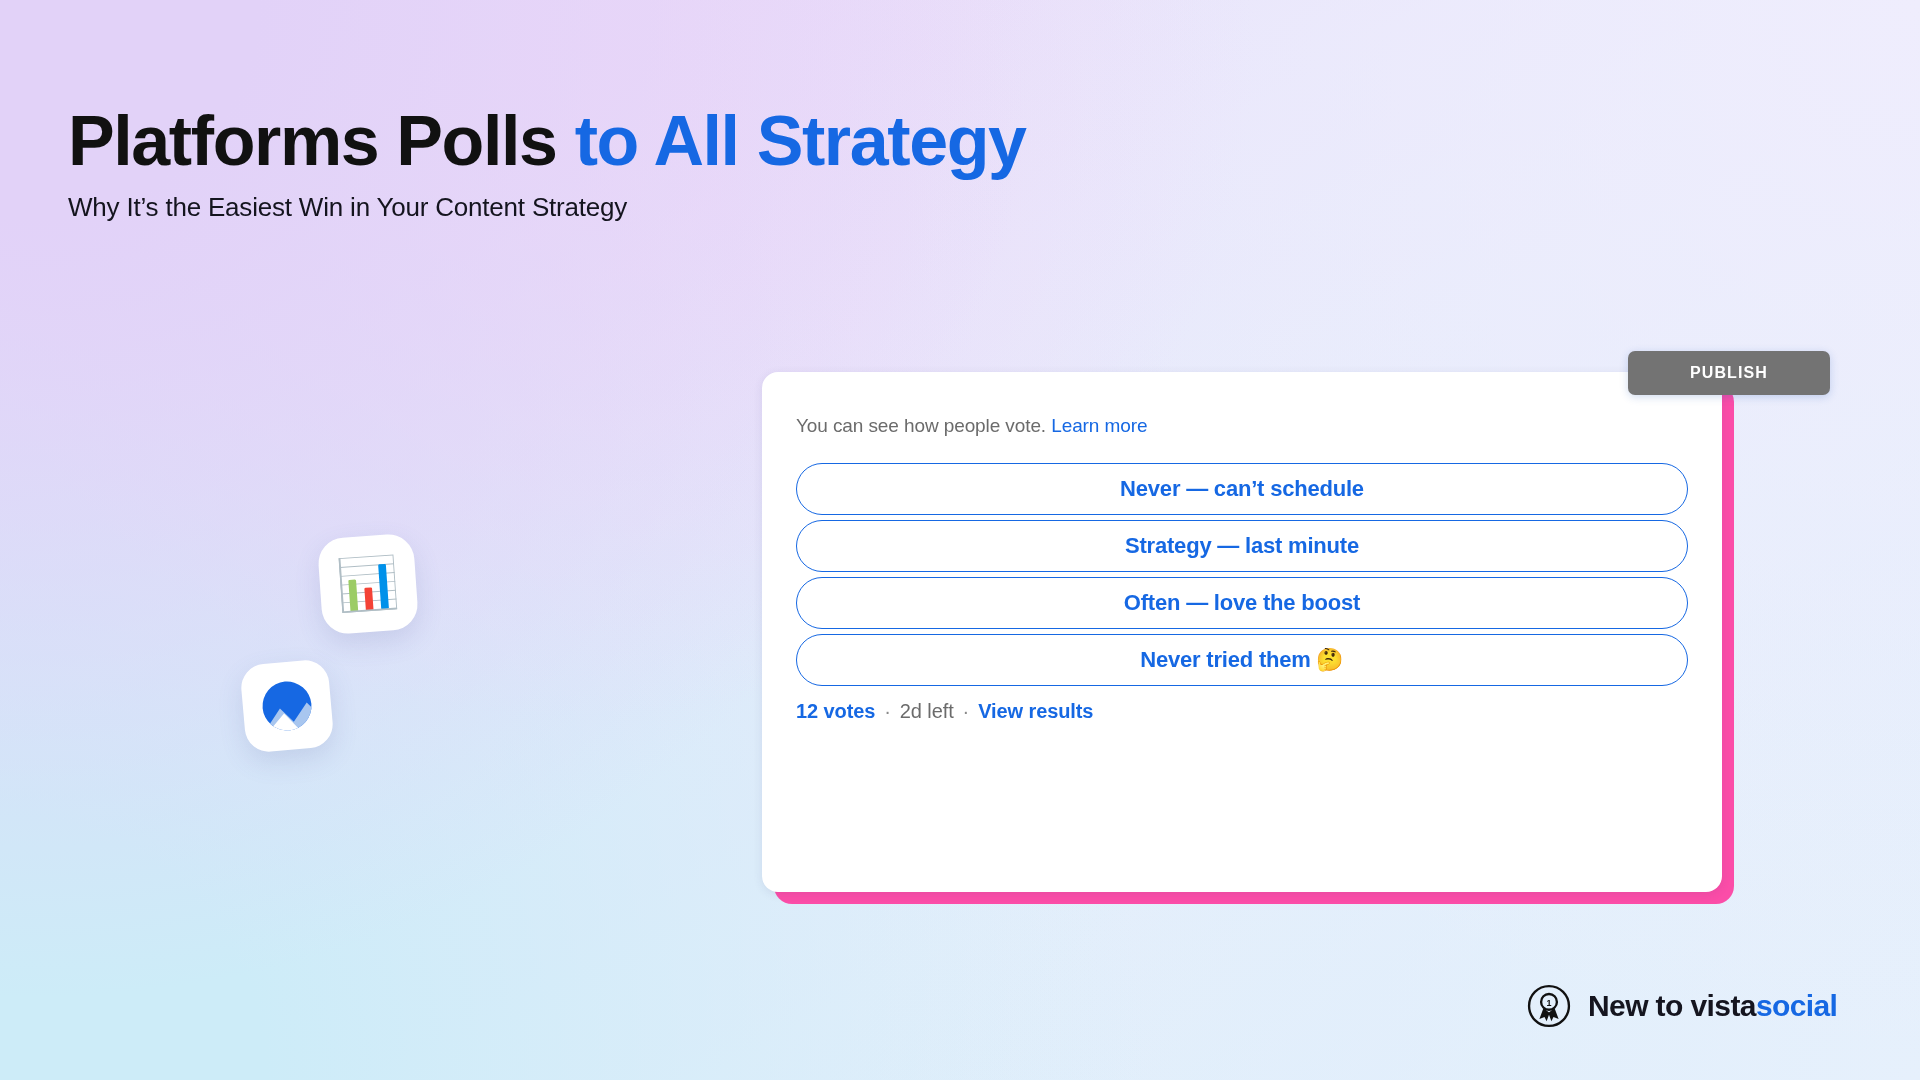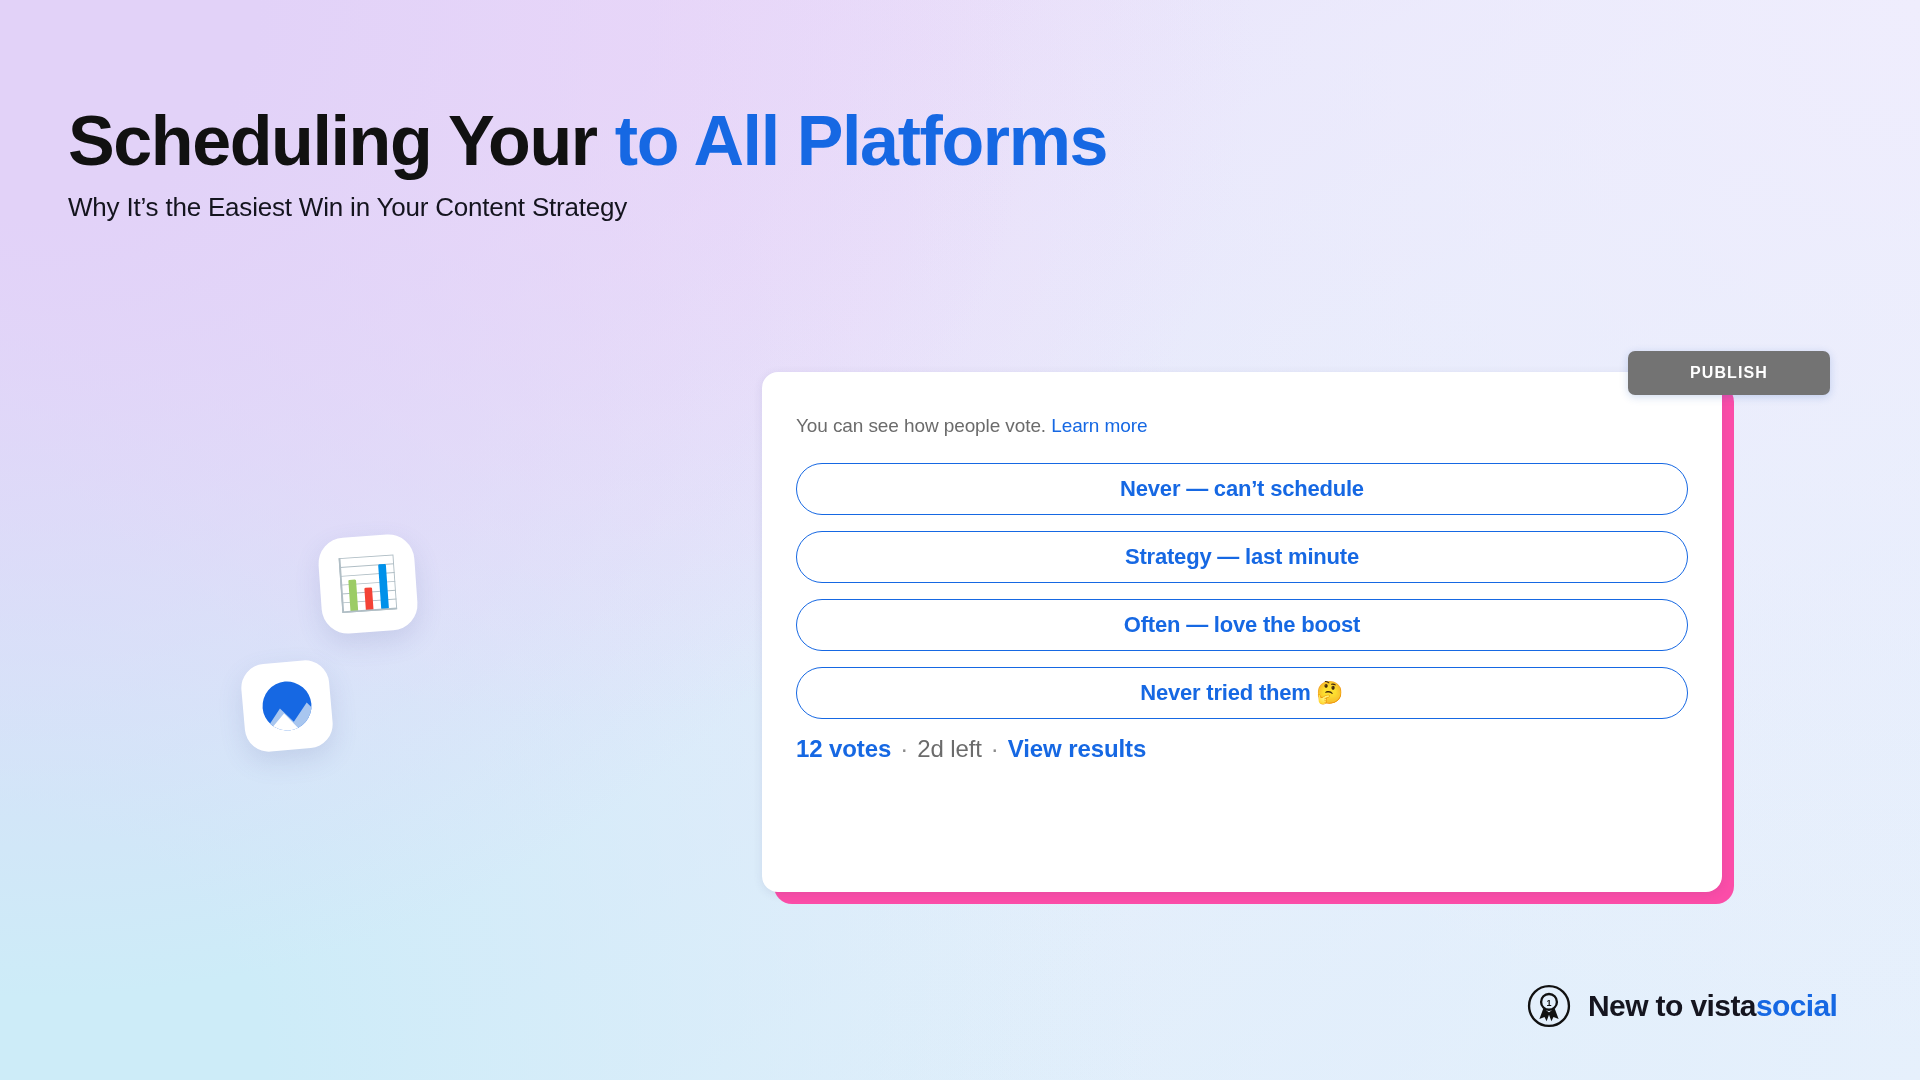--- a/index.html
+++ b/index.html
@@ -131,26 +131,26 @@
     border-radius: 26px;
     display: flex;
     align-items: center;
     justify-content: center;
     color: #1668e3;
     font-size: 22px;
     font-weight: 700;
     letter-spacing: -0.2px;
     background: #fff;
     cursor: pointer;
-    margin-bottom: 16px;
+    margin-bottom: 5px;
   }
 
   .poll-footer {
     margin-top: 14px;
-    font-size: 24px;
+    font-size: 20px;
     color: #6b6b6b;
     display: flex;
     align-items: center;
     gap: 9px;
     letter-spacing: -0.1px;
   }
   .poll-footer .votes { color: #1668e3; font-weight: 700; }
   .poll-footer .results { color: #1668e3; font-weight: 700; cursor: pointer; }
   .poll-footer .dot { color: #8a8a8a; }
 
@@ -193,22 +193,22 @@
     text-align: center;
   }
   .brand-text .vista { color: #15151f; }
   .brand-text .social { color: #1668e3; }
 </style>
 </head>
 <body>
 
 <div class="heading-block">
   <div class="headline">
-    <span>Scheduling Your</span>
-    <span class="accent">to All Platforms</span>
+    <span>Platforms Polls</span>
+    <span class="accent">to All Strategy</span>
   </div>
   <div class="subhead">Why It’s the Easiest Win in Your Content Strategy</div>
 </div>
 
 <div class="tile tile-chart">
   <span class="glyph">📊</span>
 </div>
 
 <div class="tile tile-logo">
   <svg class="vs-mark" viewBox="0 0 64 64">

